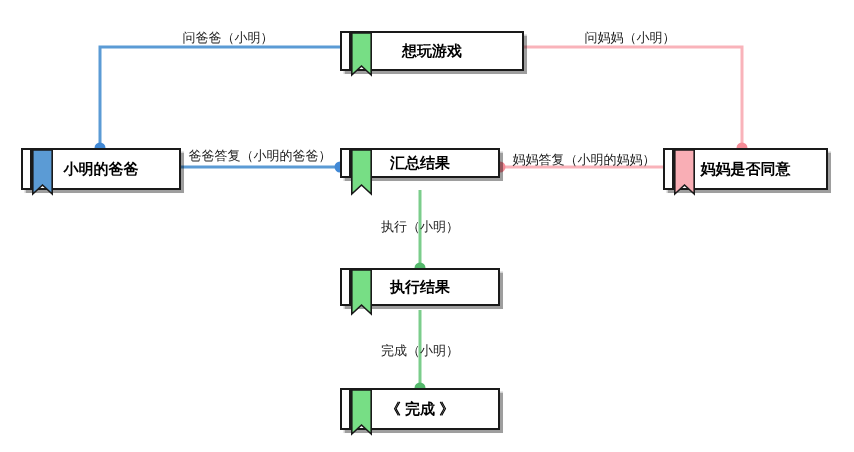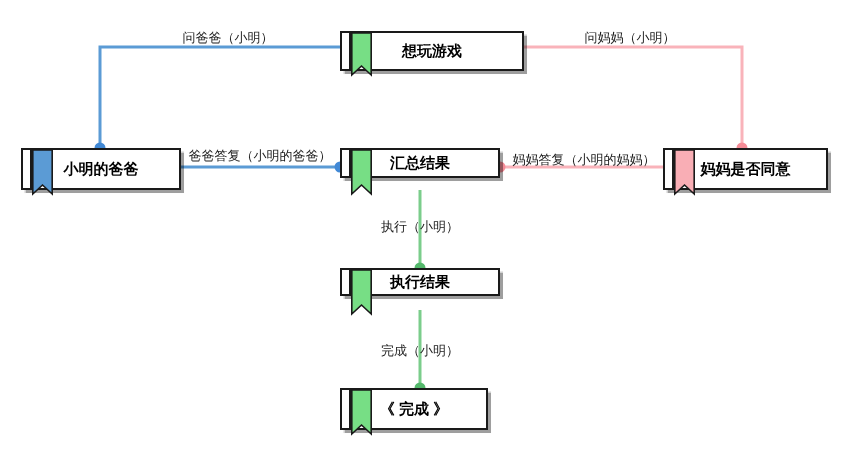--- a/index.html
+++ b/index.html
@@ -97,28 +97,28 @@
       </svg>
       <span class="node-label">汇总结果</span>
     </div>
     <div class="node" style="left: 663px; top: 148px; width: 165px; height: 42px; background: rgb(255, 255, 255); border-color: rgb(26, 26, 26);">
       <span class="divider"></span>
       <svg class="ribbon" width="21" height="46">
         <polygon points="0.8,0 20.2,0 20.2,44 10.5,35 0.8,44" fill="#F9AEB5" stroke="#1a1a1a" stroke-width="1.6"></polygon>
       </svg>
       <span class="node-label">妈妈是否同意</span>
     </div>
-    <div class="node" style="left: 340px; top: 268px; width: 160px; height: 28px; background: rgb(255, 255, 255); border-color: rgb(26, 26, 26);">
+    <div class="node" style="left: 340px; top: 268px; width: 160px; height: 38px; background: rgb(255, 255, 255); border-color: rgb(26, 26, 26);">
       <span class="divider"></span>
       <svg class="ribbon" width="21" height="46">
         <polygon points="0.8,0 20.2,0 20.2,44 10.5,35 0.8,44" fill="#77DE85" stroke="#1a1a1a" stroke-width="1.6"></polygon>
       </svg>
       <span class="node-label">执行结果</span>
     </div>
-    <div class="node" style="left: 340px; top: 388px; width: 148px; height: 42px; background: rgb(255, 255, 255); border-color: rgb(26, 26, 26);">
+    <div class="node" style="left: 340px; top: 388px; width: 160px; height: 42px; background: rgb(255, 255, 255); border-color: rgb(26, 26, 26);">
       <span class="divider"></span>
       <svg class="ribbon" width="21" height="46">
         <polygon points="0.8,0 20.2,0 20.2,44 10.5,35 0.8,44" fill="#77DE85" stroke="#1a1a1a" stroke-width="1.6"></polygon>
       </svg>
       <span class="node-label">《 完成 》</span>
     </div>
     <div class="edge-label" style="left: 228px; top: 38px;">问爸爸（小明）</div>
     <div class="edge-label" style="left: 630px; top: 38px;">问妈妈（小明）</div>
     <div class="edge-label" style="left: 260px; top: 156px;">爸爸答复（小明的爸爸）</div>
     <div class="edge-label" style="left: 584px; top: 160px;">妈妈答复（小明的妈妈）</div>

